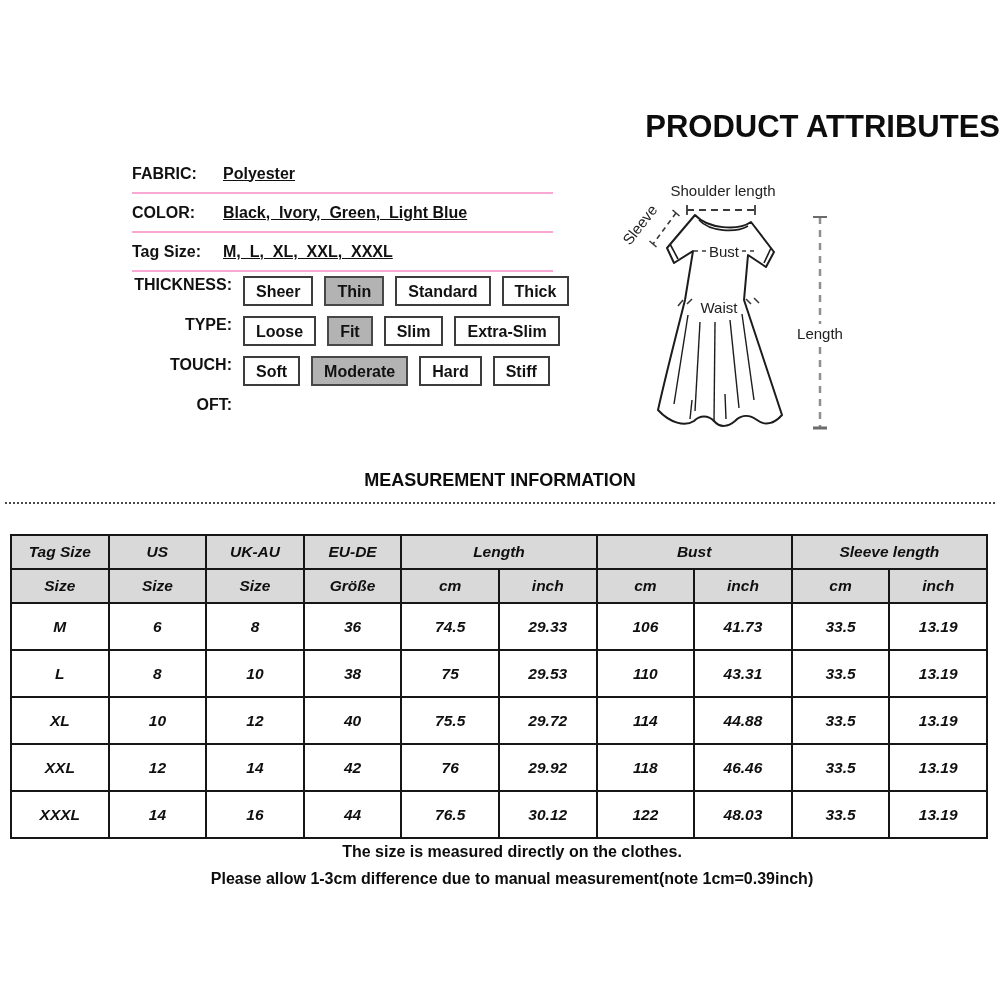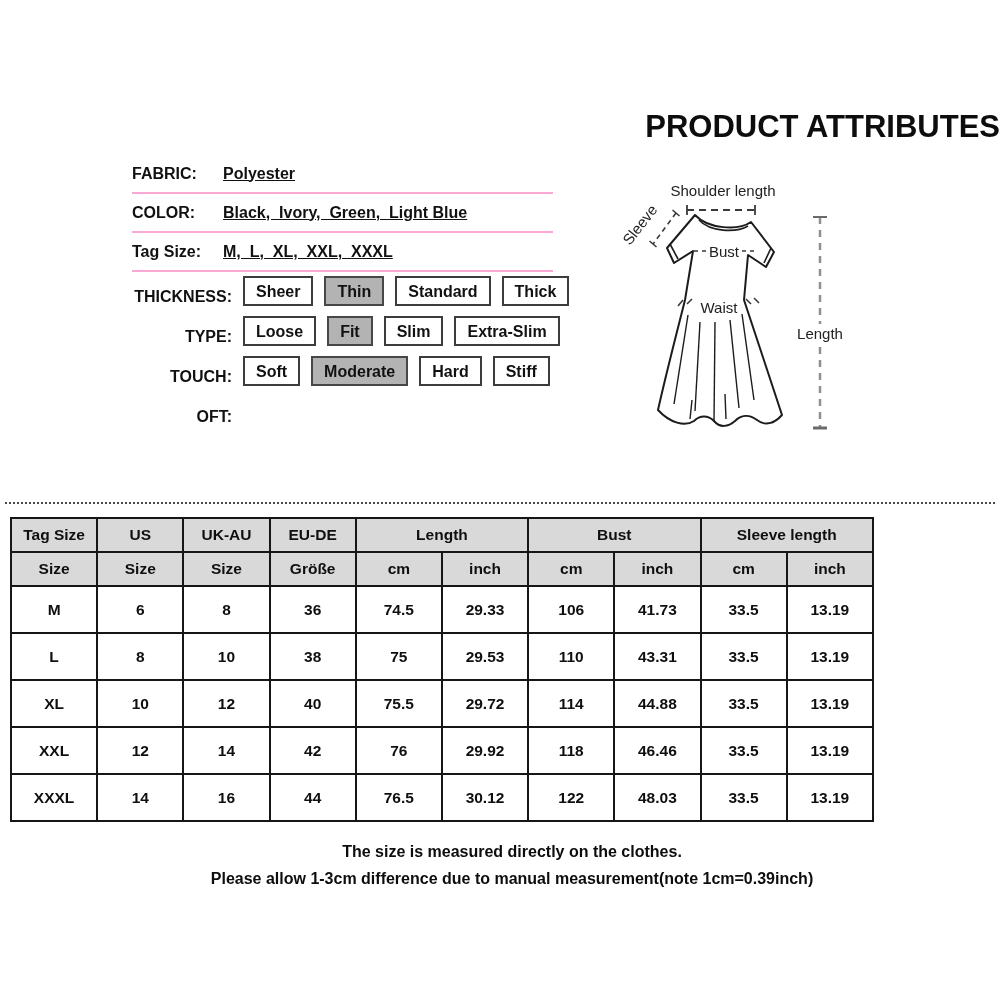--- a/index.html
+++ b/index.html
@@ -10,37 +10,37 @@
            font-size:31px; font-weight:bold; color:#0d0d0d; }
 
   
   .info-rows { position:absolute; left:132px; top:155px; width:421px; }
   .attr-row  { display:flex; align-items:center; height:37px; border-bottom:2px solid #f9a8d4; }
   .attr-label{ width:91px; flex-shrink:0; font-weight:bold; font-size:16px; }
   .attr-value{ font-weight:bold; font-size:16px; white-space:pre;text-decoration:underline; }
 
   
   .option-rows { position:absolute; left:132px; top:276px; }
-  .option-row  { display:flex; align-items:flex-end; height:30px; margin-bottom:10px; }
+  .option-row  { display:flex; align-items:flex-start; height:30px; margin-bottom:10px; }
   .option-label{ width:100px; text-align:right; font-weight:bold; font-size:16px; margin-right:11px; flex-shrink:0; }
   .chips { display:flex; gap:11px; }
   .chip  { border:2px solid #3c3c3c; background:#fff; font-weight:bold; font-size:16px;
            padding:0 11px; height:30px; line-height:27px; box-sizing:border-box; white-space:nowrap; }
   .chip.selected { background:#b3b3b3; border-color:#474747; }
 
   .dress { position:absolute; left:608px; top:178px; }
   .dress text { font-family:"Liberation Sans",sans-serif; font-size:15px; fill:#222; }
 
   .m-title { position:absolute; top:470px; left:0; width:100%; text-align:center;
              font-size:18px; font-weight:bold; color:#0d0d0d; }
   .dotted  { position:absolute; top:502px; left:5px; right:5px; height:0;
              border-top:2px dotted #4a4a4a; }
 
-  .size-table { position:absolute; left:10px; top:517px; width:864px;
-                border-collapse:collapse; table-layout:fixed; }
+  .size-table { position:absolute; left:10px; top:534px; width:978px;
+                border-collapse:collapse; table-layout:fixed;font-style:italic; }
   .size-table th, .size-table td { border:2px solid #161616; text-align:center;
                 font-weight:bold; font-size:15.5px; padding:0; color:#0f0f0f; }
   .size-table thead th { background:#d9d9d9; height:32px; }
   .size-table tbody td { background:#fff; height:45px; }
 
   .notes { position:absolute; top:843px; left:0; width:100%; text-align:center;padding-left:12px; }
   .notes p { margin:0 0 9px 0; font-weight:bold; font-size:16px; color:#0d0d0d; }
 </style>
 </head>
 <body>
@@ -149,20 +149,21 @@
     </g>
     <text x="111" y="135" text-anchor="middle">Waist</text>
 
     <line x1="212" y1="39" x2="212" y2="250" stroke="#8f8f8f" stroke-width="2.5" stroke-dasharray="7,6"></line>
     <line x1="205" y1="39" x2="219" y2="39" stroke="#6b6b6b" stroke-width="2"></line>
     <line x1="205" y1="250" x2="219" y2="250" stroke="#6b6b6b" stroke-width="3"></line>
     <rect x="186" y="146" width="52" height="20" fill="#fff"></rect>
     <text x="212" y="161" text-anchor="middle">Length</text>
   </svg>
 
+  <div class="m-title">MEASUREMENT INFORMATION</div>
   <div class="dotted"></div>
 
   <table class="size-table" id="size-table">
     <colgroup id="size-cols">
         <col style="width: 10%;">
         <col style="width: 10%;">
         <col style="width: 10%;">
         <col style="width: 10%;">
         <col style="width: 10%;">
         <col style="width: 10%;">

